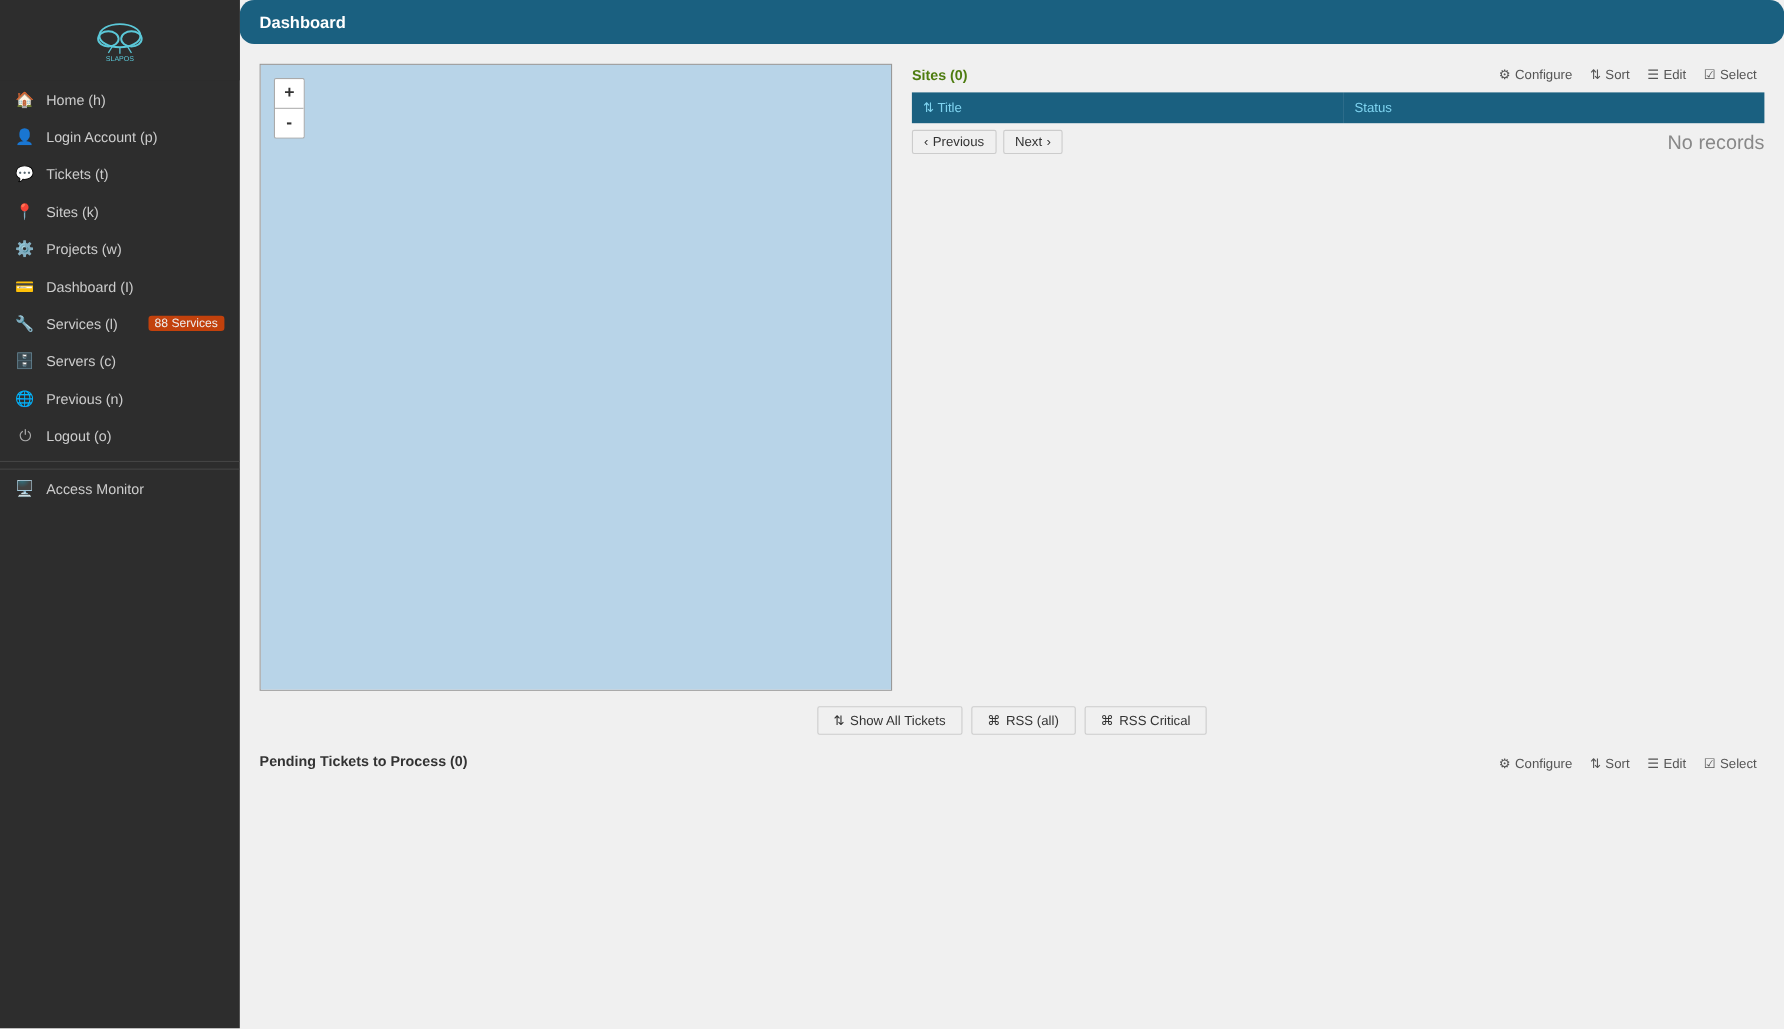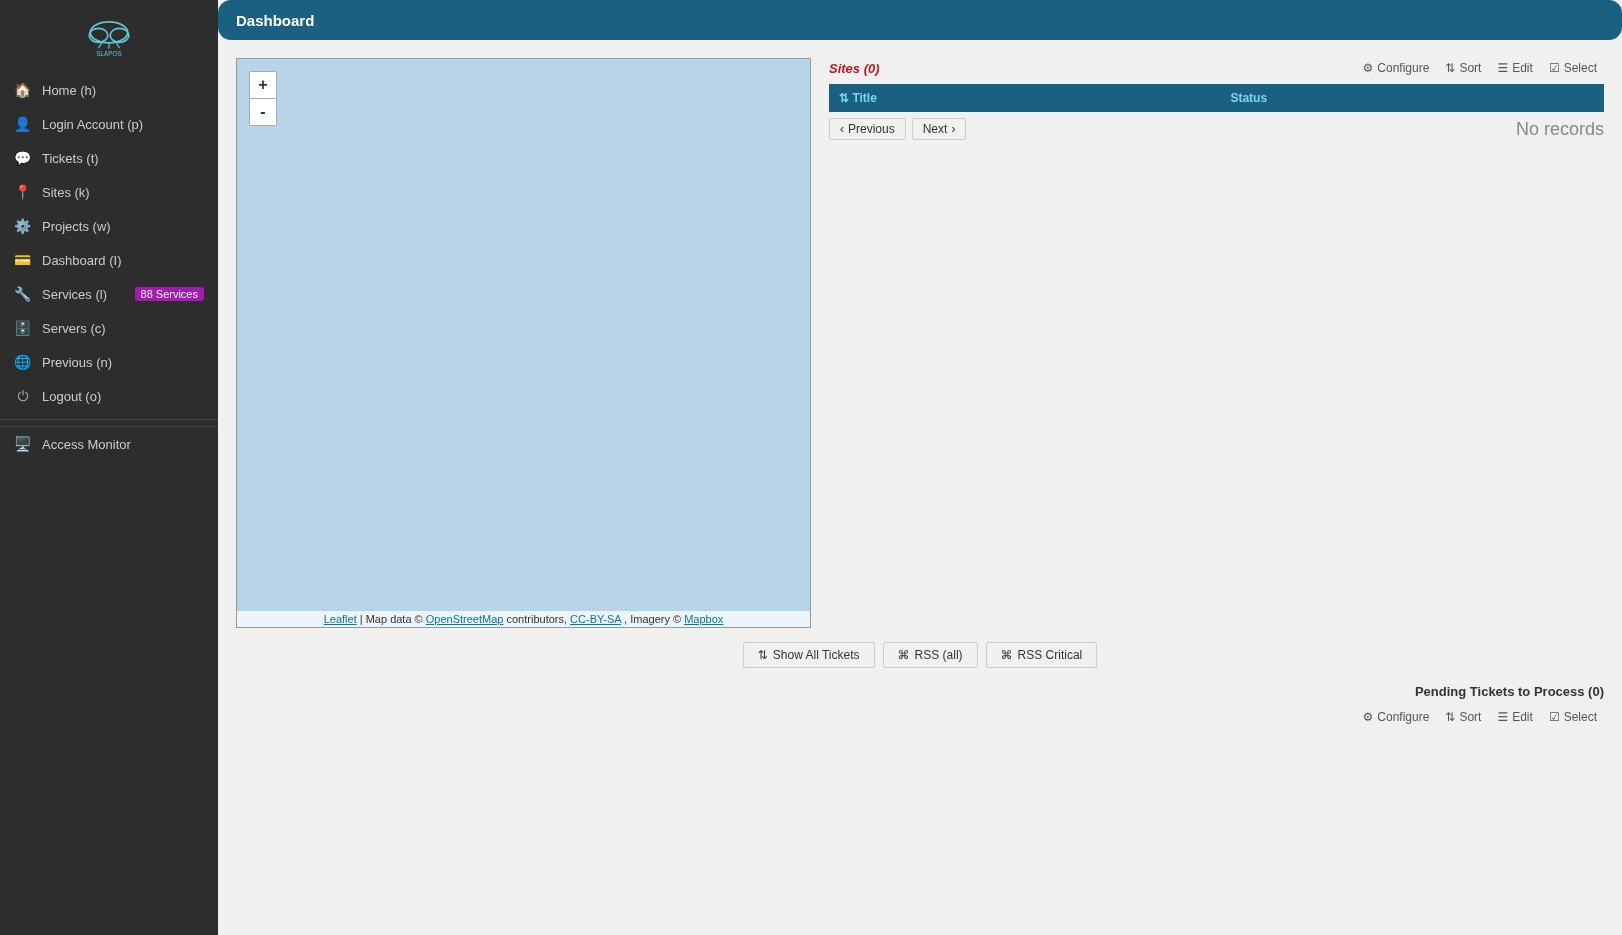--- a/index.html
+++ b/index.html
@@ -61,21 +61,21 @@
       color: #ccc;
       cursor: pointer;
       gap: 10px;
       font-size: 13px;
       border-top: 1px solid #444;
       margin-top: 4px;
     }
 
     
     .services-badge {
-      background: #a21caf;
+      background: #c2410c;
       color: #eee;
       border-radius: 3px;
       padding: 1px 6px;
       font-size: 11px;
       margin-left: auto;
     }
 
     
     #main {
       flex: 1;
@@ -180,23 +180,22 @@
     }
     .panel-header {
       display: flex;
       align-items: center;
       margin-bottom: 6px;
       gap: 8px;
     }
     .panel-title {
       font-weight: bold;
       font-size: 13px;
-      color: #b91c1c;
-      flex: 1;
-      font-style: italic;
+      color: #4d7c0f;
+      flex: 1;
     }
     .panel-toolbar {
       display: flex;
       align-items: center;
       gap: 2px;
     }
     .toolbar-btn {
       background: none;
       border: none;
       cursor: pointer;
@@ -214,21 +213,21 @@
       border-collapse: collapse;
       font-size: 12px;
     }
     .data-table thead tr {
       background: #1a6080;
       color: #fff;
     }
     .data-table thead th {
       padding: 7px 10px;
       text-align: left;
-      font-weight: bold;
+      font-weight: normal;
       border: none;
     }
     .data-table thead th a {
       color: #7fd4f0;
       text-decoration: none;
     }
 
     
     .pagination-row {
       display: flex;
@@ -275,24 +274,23 @@
       align-items: center;
       gap: 5px;
     }
 
     
     .pending-section {
       margin-top: 10px;
     }
     .pending-header {
       display: flex;
-      align-items: flex-end;
+      align-items: flex-start;
       margin-bottom: 6px;
       gap: 8px;
-      flex-direction: column;
     }
     .pending-title {
       font-weight: bold;
       font-size: 13px;
       color: #333;
       flex: 1;
     }
   </style>
 </head>
 <body>
@@ -375,29 +373,20 @@
   <div id="content">
 
     <div class="map-sites-row">
 
       <div class="map-container">
         <div class="map-bg"></div>
         <div class="map-zoom">
           <button class="map-zoom-btn">+</button>
           <div class="map-zoom-divider"></div>
           <button class="map-zoom-btn">-</button>
-        </div>
-        <div class="map-attribution">
-          <a href="#">Leaflet</a>
-          <span> | Map data ©</span>
-          <a href="#">OpenStreetMap</a>
-          <span> contributors, </span>
-          <a href="#">CC-BY-SA</a>
-          <span>, Imagery © </span>
-          <a href="#">Mapbox</a>
         </div>
       </div>
 
       <div class="sites-panel">
         <div class="panel-header">
           <span class="panel-title">Sites (0)</span>
           <div class="panel-toolbar">
             <button class="toolbar-btn">
               <span>⚙</span>
               <span>Configure</span>

